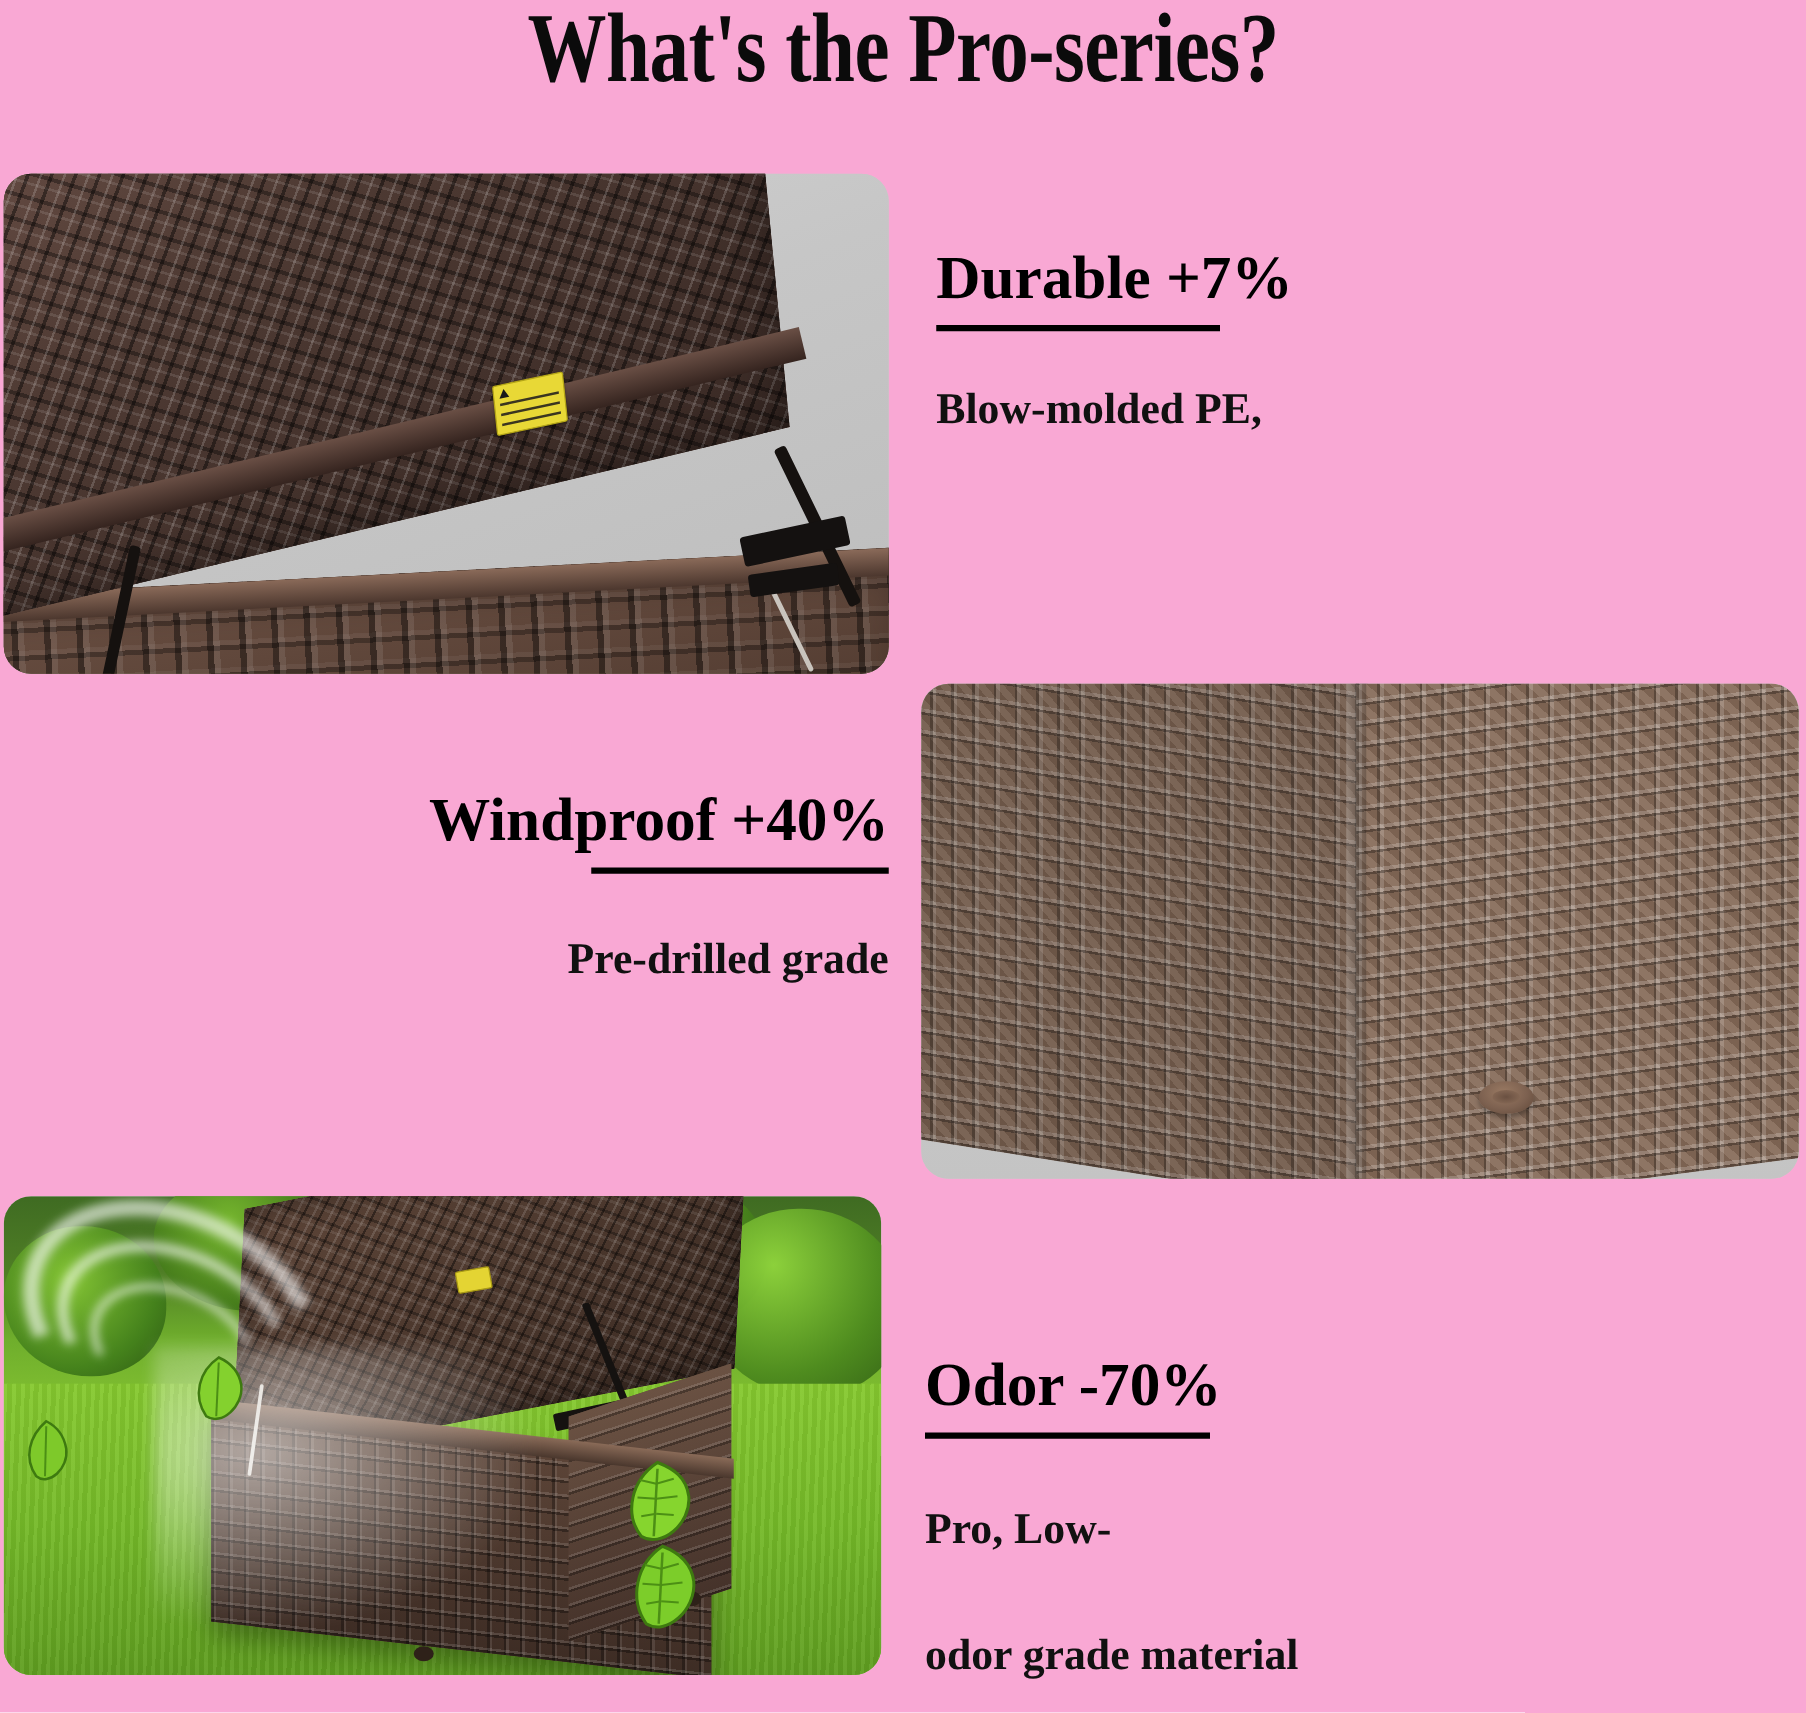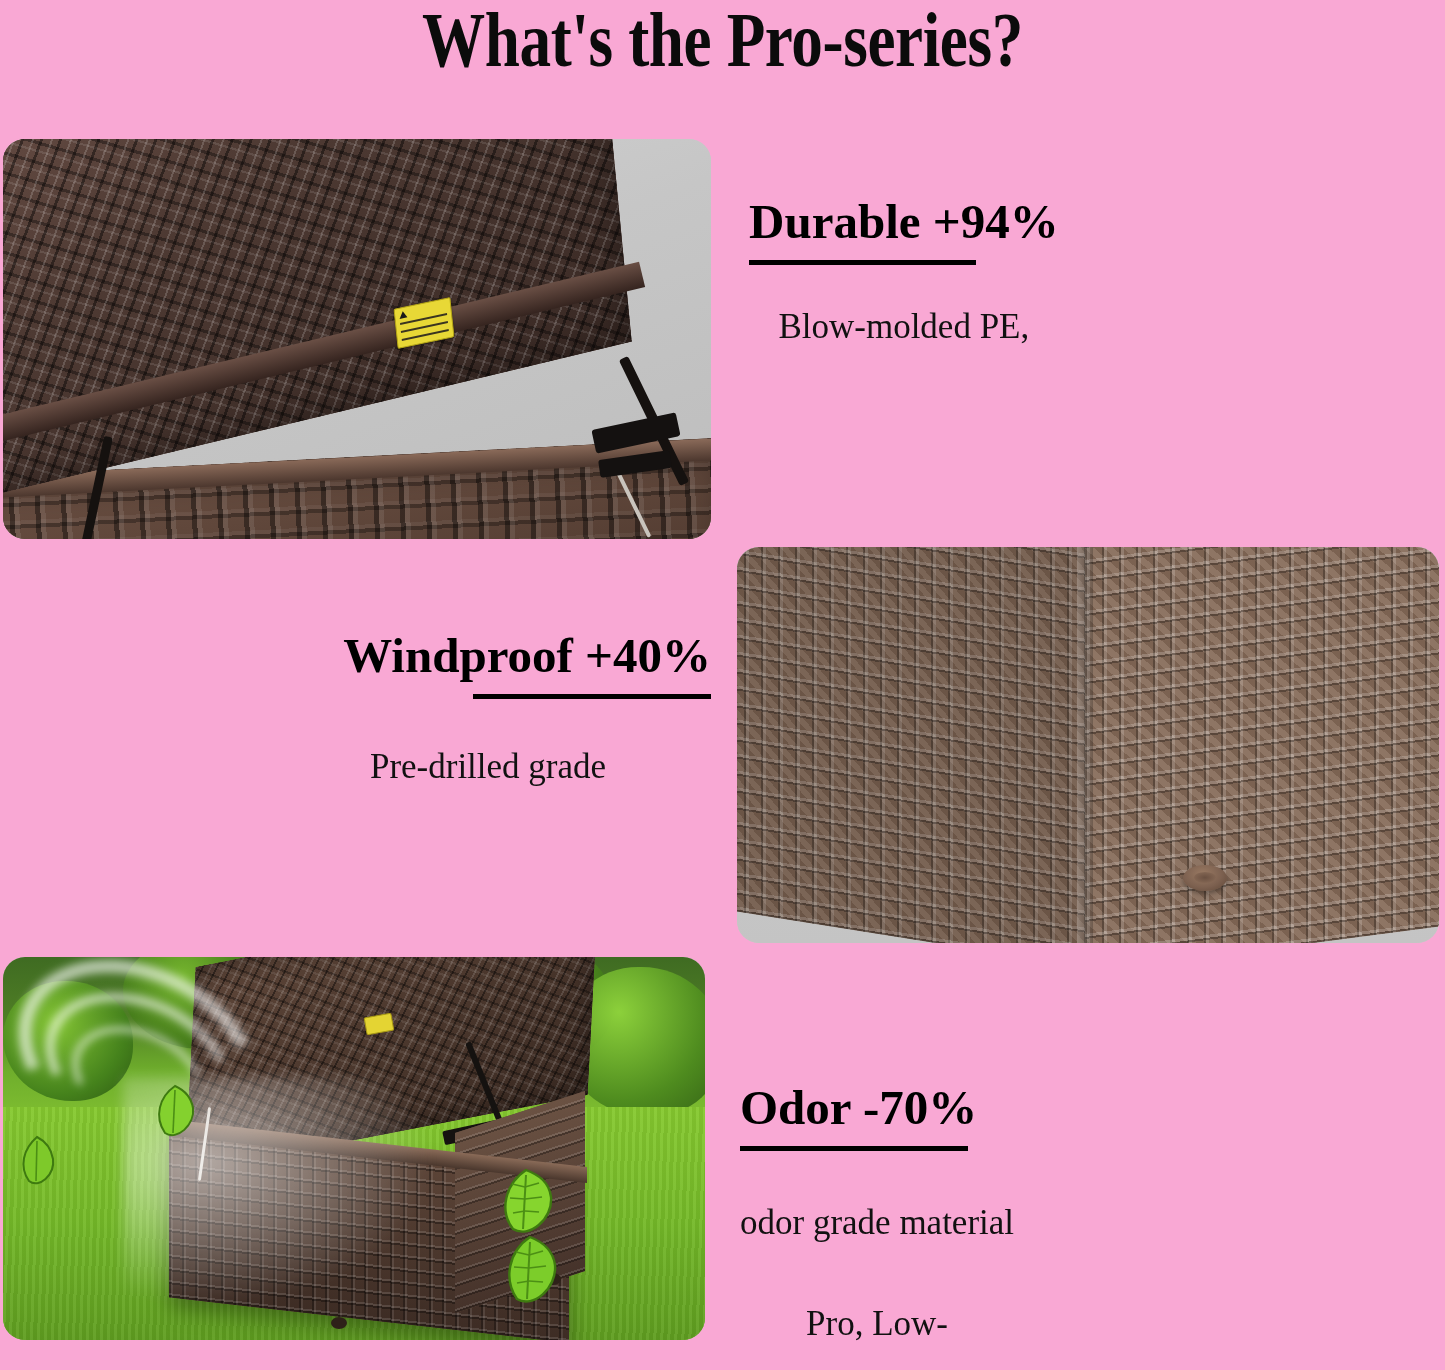--- a/index.html
+++ b/index.html
@@ -352,26 +352,25 @@
     color: #000000;
     white-space: nowrap;
   }
   .rule {
     height: 5px;
     background: #000000;
     margin-top: 10px;
   }
   .body-text {
     font-family: "Liberation Serif", "DejaVu Serif", serif;
-    font-weight: 400;
+    font-weight: 700;
     font-size: 35px;
     line-height: 59px;
     color: #111111;
     white-space: nowrap;
-    text-align: center;
   }
 
   #block-durable   { left: 749px; top: 194px; text-align: left; }
   #block-durable .rule { width: 227px; }
   #block-durable .body-text { margin-top: 32px; }
 
   #block-windproof { left: 265px; top: 628px; width: 446px; text-align: right; }
   #block-windproof .rule { width: 238px; margin-left: auto; }
   #block-windproof .body-text { margin-top: 38px; }
 
@@ -402,21 +401,21 @@
     <div class="strut s1"></div>
 
     <div class="strut s2"></div>
     <div class="strut s2b"></div>
     <div class="hinge h1"></div>
     <div class="hinge h2"></div>
 
   </div>
 
   <div class="block" id="block-durable">
-    <div class="heading">Durable +94%</div>
+    <div class="heading">Durable +7%</div>
     <div class="rule"></div>
     <div class="body-text">Blow-molded PE,</div>
   </div>
 
   <div class="block" id="block-windproof">
     <div class="heading">Windproof +40%</div>
     <div class="rule"></div>
     <div class="body-text">Pre-drilled grade</div>
   </div>
 
@@ -481,17 +480,17 @@
         <path d="M31 9 L28 66" stroke="#4c8f15" stroke-width="2" fill="none"></path>
         <path d="M30 22 L44 18 M30 35 L47 33 M30 48 L44 49" stroke="#4c8f15" stroke-width="1.6" fill="none"></path>
         <path d="M30 22 L17 19 M30 35 L15 34 M30 48 L18 50" stroke="#4c8f15" stroke-width="1.6" fill="none"></path>
       </svg>
     </div>
   </div>
 
   <div class="block" id="block-odor">
     <div class="heading">Odor -70%</div>
     <div class="rule"></div>
+    <div class="body-text">Pro, Low-</div>
     <div class="body-text">odor grade material</div>
-    <div class="body-text">Pro, Low-</div>
   </div>
 
 </div>
 
 </body></html>

